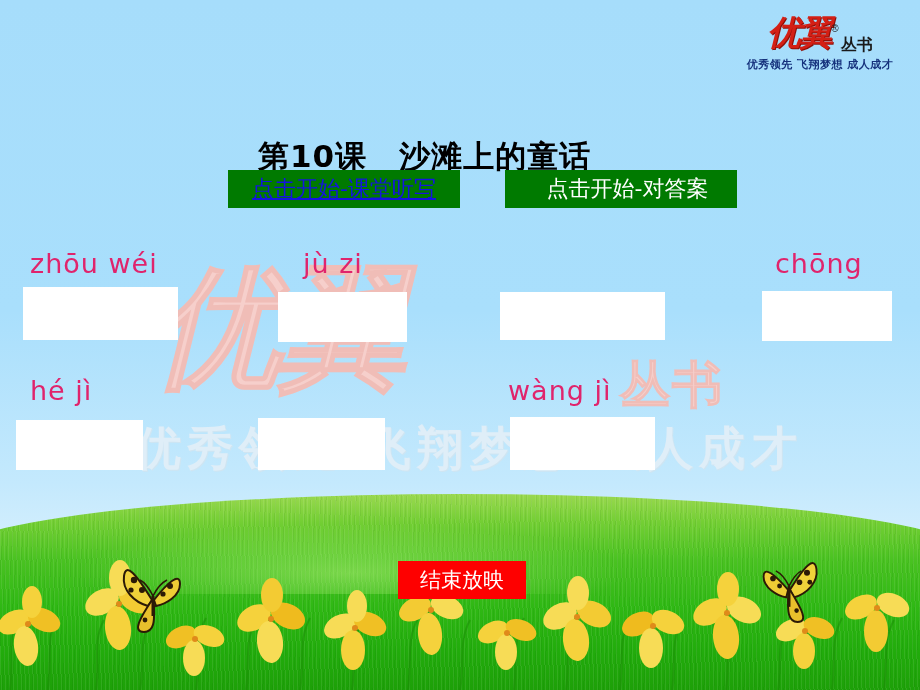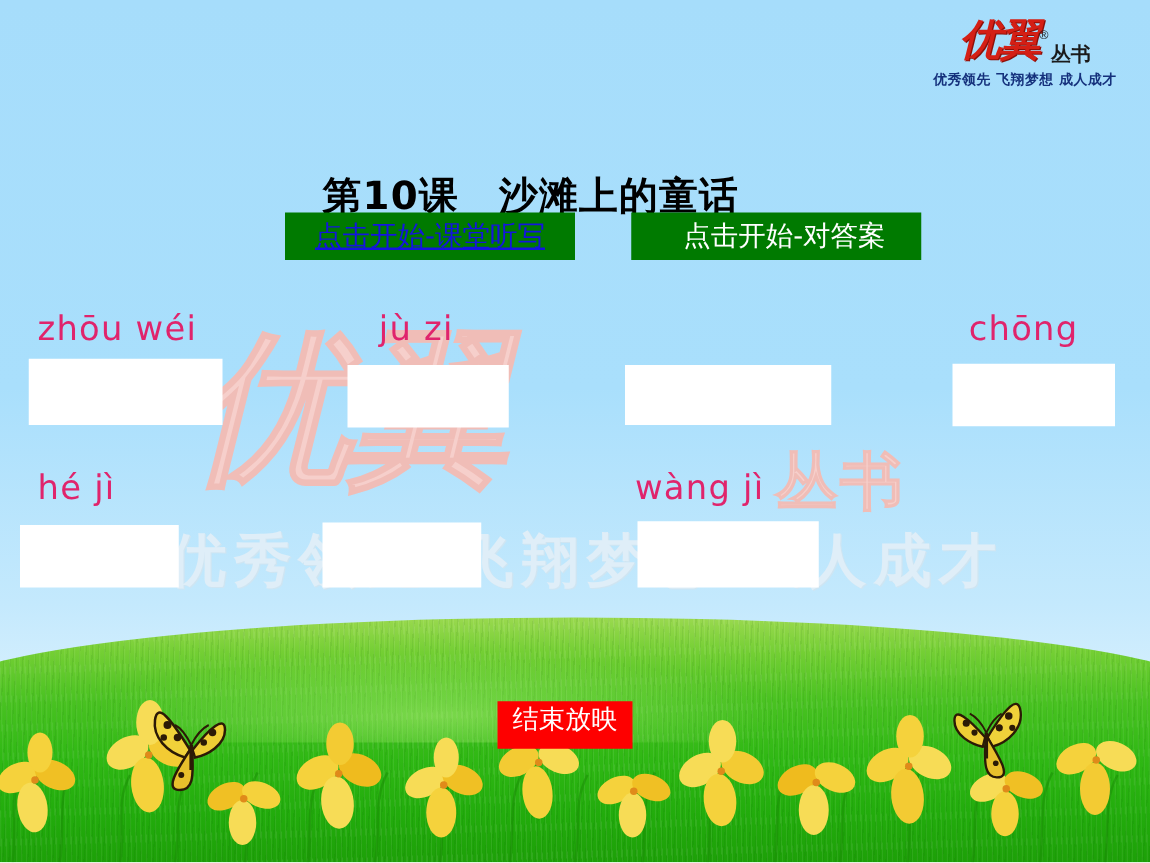--- a/index.html
+++ b/index.html
@@ -84,22 +84,22 @@
   .btn-green {
     position:absolute; background:#007a00; display:flex;
     align-items:center; justify-content:center;
     font-family:"DejaVu Sans", sans-serif; font-size:22px; white-space:nowrap;
   }
   #btn-dictation { left:228px; top:170px; width:232px; height:38px; }
   #btn-dictation span { color:#1414e0; text-decoration:underline; }
   #btn-answers { left:505px; top:170px; width:232px; height:38px; }
   #btn-answers span { color:#ffffff;margin-left:13px; }
   #btn-end {
-    position:absolute; left:398px; top:561px; width:108px; height:38px;
-    background:#fe0000; display:flex; justify-content:center;
+    position:absolute; left:398px; top:561px; width:128px; height:38px;
+    background:#fe0000; display:flex; align-items:center; justify-content:center;
     font-family:"DejaVu Sans", sans-serif; font-size:21px; color:#ffffff; white-space:nowrap;
   }
 
   
   .pinyin {
     position:absolute;
     font-family:"DejaVu Sans", sans-serif;
     font-size:27px; color:#e0246c; white-space:nowrap; letter-spacing:1px;
   }
   .ansbox { position:absolute; background:#ffffff; }

